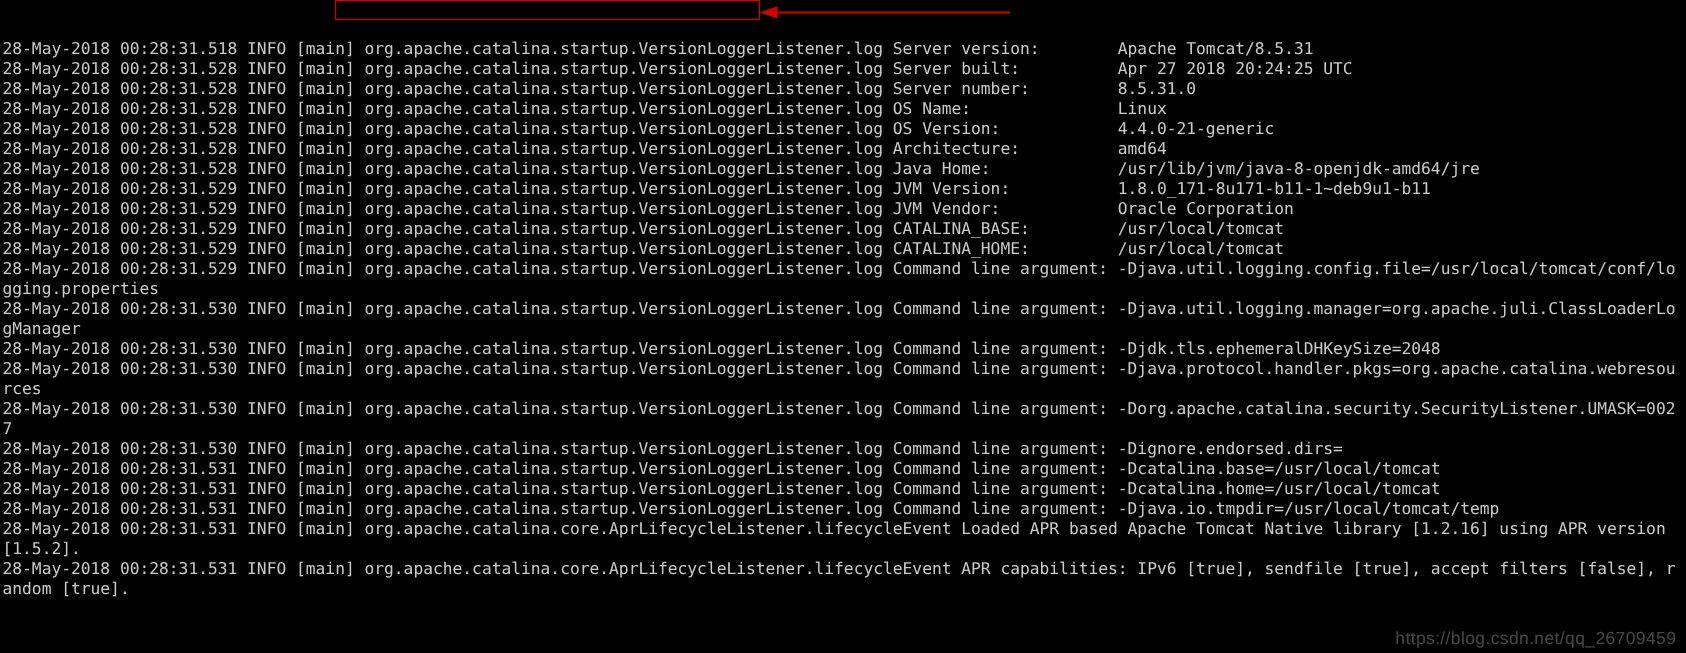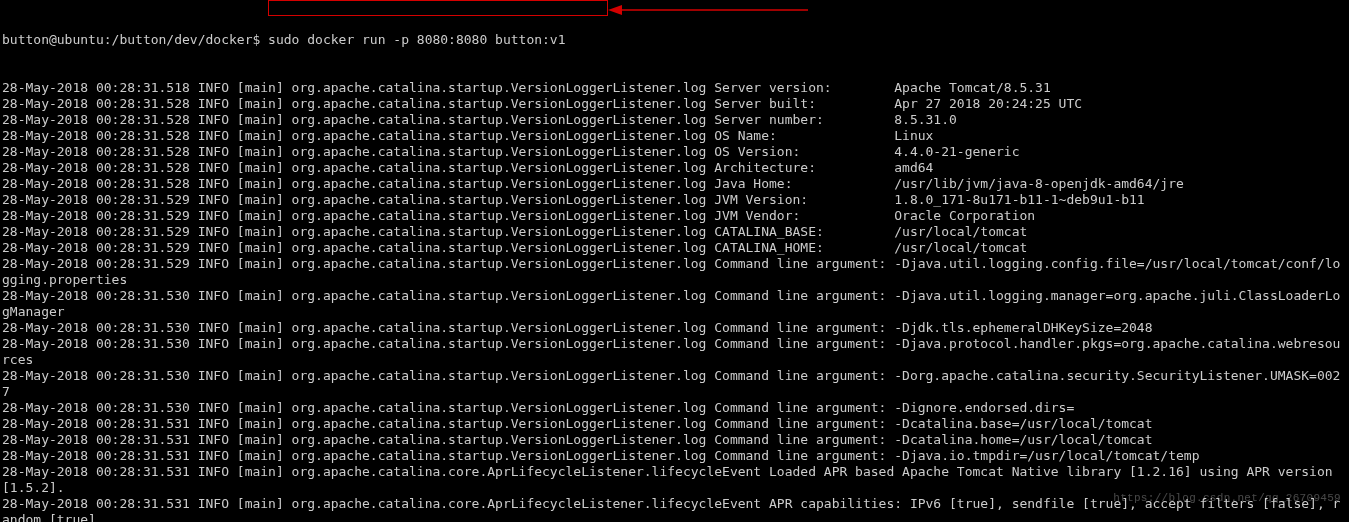--- a/index.html
+++ b/index.html
@@ -35,32 +35,31 @@
     width: 200px;
     height: 12px;
     pointer-events: none;
   }
   .arrow svg { display:block; }
   .line { display:block; }
   .prompt { color:#ccc; }
   .wm {
     position: absolute;
     right: 8px;
-    bottom: 16px;
+    bottom: 4px;
     color: rgba(255,255,255,0.28);
-    font-size: 11px;
-    font-family: Liberation Mono, monospace;
+    font-size: 14px;
+    font-family: Liberation Sans, sans-serif;
     letter-spacing: 0.3px;
   }
 </style>
 </head>
 <body>
 
 <div class="terminal">
-  <span class="line"><span class="prompt">button@ubuntu:/button/dev/docker$ </span><span>sudo docker run -p 8080:8080 button:v1</span></span>
   <div id="log-block"><span class="line">28-May-2018 00:28:31.518 INFO [main] org.apache.catalina.startup.VersionLoggerListener.log Server version:        Apache Tomcat/8.5.31</span><span class="line">28-May-2018 00:28:31.528 INFO [main] org.apache.catalina.startup.VersionLoggerListener.log Server built:          Apr 27 2018 20:24:25 UTC</span><span class="line">28-May-2018 00:28:31.528 INFO [main] org.apache.catalina.startup.VersionLoggerListener.log Server number:         8.5.31.0</span><span class="line">28-May-2018 00:28:31.528 INFO [main] org.apache.catalina.startup.VersionLoggerListener.log OS Name:               Linux</span><span class="line">28-May-2018 00:28:31.528 INFO [main] org.apache.catalina.startup.VersionLoggerListener.log OS Version:            4.4.0-21-generic</span><span class="line">28-May-2018 00:28:31.528 INFO [main] org.apache.catalina.startup.VersionLoggerListener.log Architecture:          amd64</span><span class="line">28-May-2018 00:28:31.528 INFO [main] org.apache.catalina.startup.VersionLoggerListener.log Java Home:             /usr/lib/jvm/java-8-openjdk-amd64/jre</span><span class="line">28-May-2018 00:28:31.529 INFO [main] org.apache.catalina.startup.VersionLoggerListener.log JVM Version:           1.8.0_171-8u171-b11-1~deb9u1-b11</span><span class="line">28-May-2018 00:28:31.529 INFO [main] org.apache.catalina.startup.VersionLoggerListener.log JVM Vendor:            Oracle Corporation</span><span class="line">28-May-2018 00:28:31.529 INFO [main] org.apache.catalina.startup.VersionLoggerListener.log CATALINA_BASE:         /usr/local/tomcat</span><span class="line">28-May-2018 00:28:31.529 INFO [main] org.apache.catalina.startup.VersionLoggerListener.log CATALINA_HOME:         /usr/local/tomcat</span><span class="line">28-May-2018 00:28:31.529 INFO [main] org.apache.catalina.startup.VersionLoggerListener.log Command line argument: -Djava.util.logging.config.file=/usr/local/tomcat/conf/logging.properties</span><span class="line">28-May-2018 00:28:31.530 INFO [main] org.apache.catalina.startup.VersionLoggerListener.log Command line argument: -Djava.util.logging.manager=org.apache.juli.ClassLoaderLogManager</span><span class="line">28-May-2018 00:28:31.530 INFO [main] org.apache.catalina.startup.VersionLoggerListener.log Command line argument: -Djdk.tls.ephemeralDHKeySize=2048</span><span class="line">28-May-2018 00:28:31.530 INFO [main] org.apache.catalina.startup.VersionLoggerListener.log Command line argument: -Djava.protocol.handler.pkgs=org.apache.catalina.webresources</span><span class="line">28-May-2018 00:28:31.530 INFO [main] org.apache.catalina.startup.VersionLoggerListener.log Command line argument: -Dorg.apache.catalina.security.SecurityListener.UMASK=0027</span><span class="line">28-May-2018 00:28:31.530 INFO [main] org.apache.catalina.startup.VersionLoggerListener.log Command line argument: -Dignore.endorsed.dirs=</span><span class="line">28-May-2018 00:28:31.531 INFO [main] org.apache.catalina.startup.VersionLoggerListener.log Command line argument: -Dcatalina.base=/usr/local/tomcat</span><span class="line">28-May-2018 00:28:31.531 INFO [main] org.apache.catalina.startup.VersionLoggerListener.log Command line argument: -Dcatalina.home=/usr/local/tomcat</span><span class="line">28-May-2018 00:28:31.531 INFO [main] org.apache.catalina.startup.VersionLoggerListener.log Command line argument: -Djava.io.tmpdir=/usr/local/tomcat/temp</span><span class="line">28-May-2018 00:28:31.531 INFO [main] org.apache.catalina.core.AprLifecycleListener.lifecycleEvent Loaded APR based Apache Tomcat Native library [1.2.16] using APR version [1.5.2].</span><span class="line">28-May-2018 00:28:31.531 INFO [main] org.apache.catalina.core.AprLifecycleListener.lifecycleEvent APR capabilities: IPv6 [true], sendfile [true], accept filters [false], random [true].</span></div>
 </div>
 
 <div class="hl-box"></div>
 <div class="arrow">
   <svg width="200" height="12" viewBox="0 0 200 12">
     <line x1="200" y1="6" x2="10" y2="6" stroke="#d40000" stroke-width="1.5"></line>
     <polygon points="0,6 14,1 14,11" fill="#d40000"></polygon>
   </svg>
 </div>

